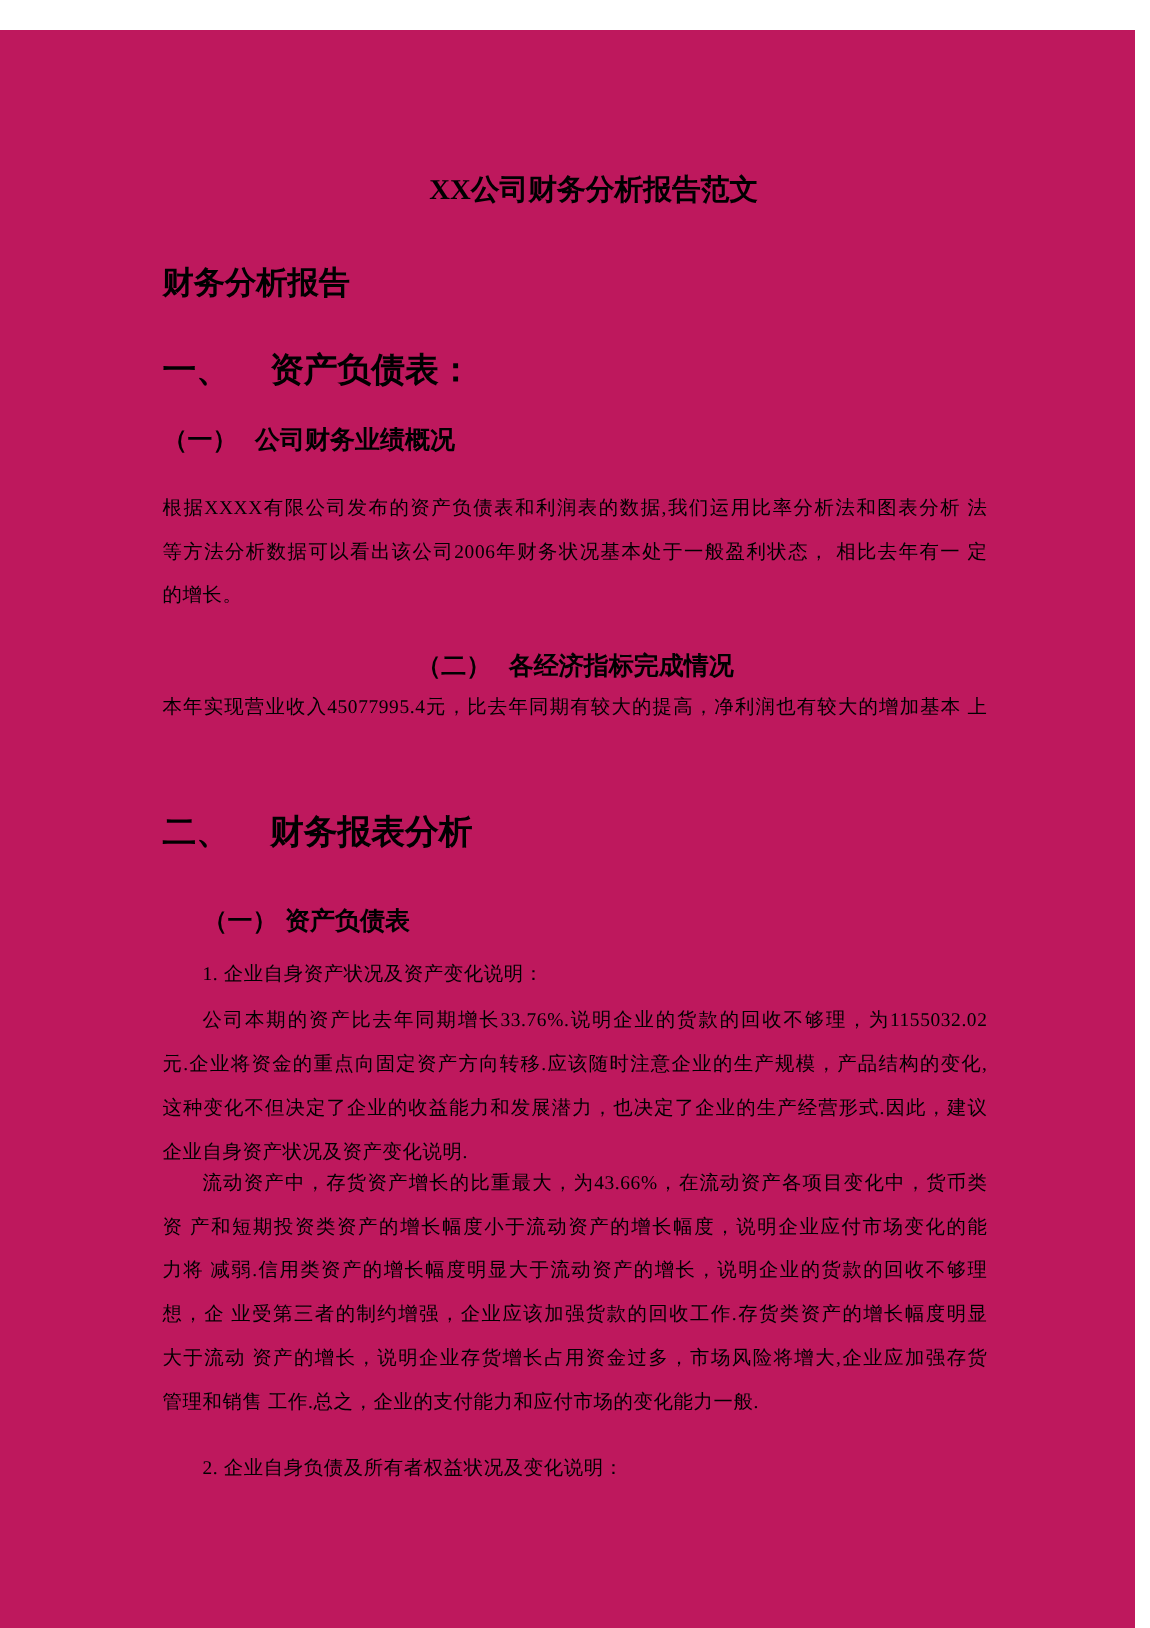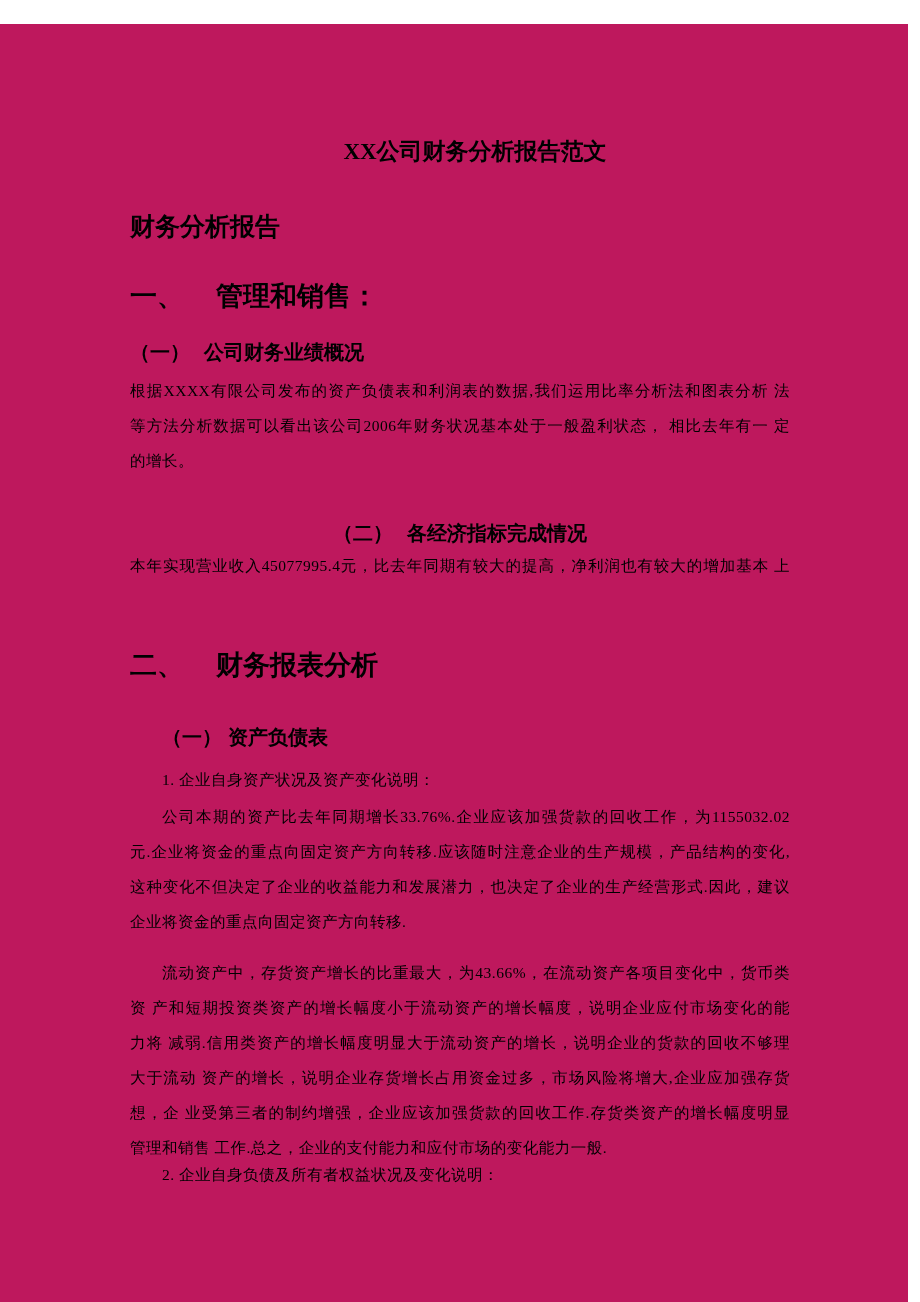--- a/index.html
+++ b/index.html
@@ -55,25 +55,25 @@
   .h3b { top: 497px; text-align: center; }
   .h3c { top: 701px; padding-left: 32px; }
   .h3 .num-sm { margin-right: 14px; }
   .h3 .num-xs { margin-right: 6px; }
   
   .para {
     font-size: 15.5px;
     line-height: 35px;
     letter-spacing: 0.5px;
   }
-  .p1 { top: 349px; }
+  .p1 { top: 365px; }
   .p2 { top: 524px; }
   .li1 { top: 738px; padding-left: 32px; width: 628px; }
   .p3 { top: 775px; }
-  .p4 { top: 931px; }
+  .p4 { top: 905px; }
   .li2 { top: 1133px; padding-left: 32px; width: 628px; }
   
   .jl {
     text-align: justify;
     text-align-last: justify;
     white-space: nowrap;
   }
   .ll {
     text-align: left;
     white-space: nowrap;
@@ -83,21 +83,21 @@
 </head>
 <body>
 
 <div class="page">
 
   <div class="block doc-title">XX公司财务分析报告范文</div>
 
   <div class="block h1">财务分析报告</div>
 
   <div class="block h2 h2a">
-    <span class="num">一、</span><span>管理和销售：</span>
+    <span class="num">一、</span><span>资产负债表：</span>
   </div>
 
   <div class="block h3 h3a">
     <span class="num-sm">（一）</span><span>公司财务业绩概况</span>
   </div>
 
   <div class="block para p1">
     <div class="jl">根据XXXX有限公司发布的资产负债表和利润表的数据,我们运用比率分析法和图表分析 法</div>
     <div class="jl">等方法分析数据可以看出该公司2006年财务状况基本处于一般盈利状态， 相比去年有一 定</div>
     <div class="ll">的增长。</div>
@@ -117,32 +117,32 @@
 
   <div class="block h3 h3c">
     <span class="num-xs">（一）</span><span>资产负债表</span>
   </div>
 
   <div class="block para li1">
     <div class="ll">1. 企业自身资产状况及资产变化说明：</div>
   </div>
 
   <div class="block para p3">
-    <div class="jl ind">公司本期的资产比去年同期增长33.76%.企业应该加强货款的回收工作，为1155032.02</div>
+    <div class="jl ind">公司本期的资产比去年同期增长33.76%.说明企业的货款的回收不够理，为1155032.02</div>
     <div class="jl">元.企业将资金的重点向固定资产方向转移.应该随时注意企业的生产规模，产品结构的变化,</div>
     <div class="jl">这种变化不但决定了企业的收益能力和发展潜力，也决定了企业的生产经营形式.因此，建议</div>
-    <div class="ll">企业将资金的重点向固定资产方向转移.</div>
+    <div class="ll">企业自身资产状况及资产变化说明.</div>
   </div>
 
   <div class="block para p4">
     <div class="jl ind">流动资产中，存货资产增长的比重最大，为43.66%，在流动资产各项目变化中，货币类</div>
     <div class="jl">资 产和短期投资类资产的增长幅度小于流动资产的增长幅度，说明企业应付市场变化的能</div>
     <div class="jl">力将 减弱.信用类资产的增长幅度明显大于流动资产的增长，说明企业的货款的回收不够理</div>
+    <div class="jl">想，企 业受第三者的制约增强，企业应该加强货款的回收工作.存货类资产的增长幅度明显</div>
     <div class="jl">大于流动 资产的增长，说明企业存货增长占用资金过多，市场风险将增大,企业应加强存货</div>
-    <div class="jl">想，企 业受第三者的制约增强，企业应该加强货款的回收工作.存货类资产的增长幅度明显</div>
     <div class="ll">管理和销售 工作.总之，企业的支付能力和应付市场的变化能力一般.</div>
   </div>
 
   <div class="block para li2">
     <div class="ll">2. 企业自身负债及所有者权益状况及变化说明：</div>
   </div>
 
 </div>
 
 </body></html>

